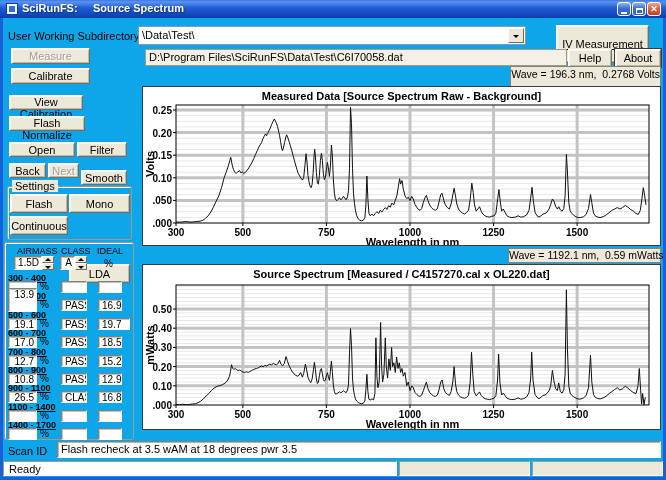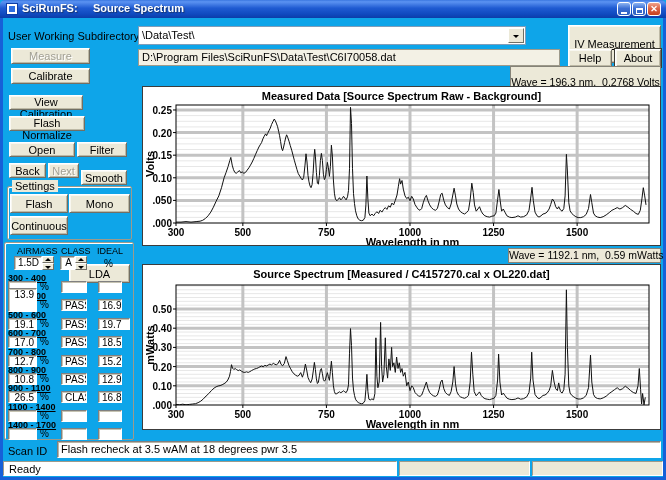--- a/index.html
+++ b/index.html
@@ -112,27 +112,27 @@
   <div class="win-border" style="right:0;top:18px;width:3px;height:462px;"></div>
   <div class="win-border" style="left:0;bottom:0;width:666px;height:3px;"></div>
 
   <span class="lbl" style="left:8px;top:30px;">User Working Subdirectory :</span>
   <div class="combo" style="left:138px;top:26px;width:388px;height:19px;">
     <span class="combo-text">\Data\Test\</span>
     <button class="combo-arrow">
         <i class="arrow-down"></i>
       </button>
   </div>
-  <button class="btn" style="left:568px;top:25px;width:93px;height:38px;text-decoration:underline;">IV Measurement</button>
-
-  <div class="flatpanel" style="left:138px;top:49px;width:422px;height:17px;padding:1px 3px;">D:\Program Files\SciRunFS\Data\Test\C6I70058.dat</div>
+  <button class="btn" style="left:556px;top:25px;width:93px;height:38px;text-decoration:underline;">IV Measurement</button>
+
+  <div class="flatpanel" style="left:145px;top:49px;width:422px;height:17px;padding:1px 3px;">D:\Program Files\SciRunFS\Data\Test\C6I70058.dat</div>
   <button class="btn" style="left:568px;top:49px;width:44px;height:18px;">Help</button>
   <button class="btn default" style="left:615px;top:49px;width:46px;height:18px;">About</button>
 
-  <div class="readout" style="left:510px;top:66px;width:151px;height:32px;padding-top:9px;">Wave = 196.3 nm,  0.2768 Volts</div>
+  <div class="readout" style="left:510px;top:66px;width:151px;height:32px;padding-top:1px;text-align:right;">Wave = 196.3 nm,  0.2768 Volts</div>
   <div class="readout" style="left:508px;top:248px;width:153px;height:15px;">Wave = 1192.1 nm,  0.59 mWatts</div>
 
   <button class="btn disabled" style="left:11px;top:48px;width:79px;height:16px;">Measure</button>
   <button class="btn" style="left:11px;top:68px;width:79px;height:16px;">Calibrate</button>
   <button class="btn" style="left:9px;top:95px;width:74px;height:15px;">View Calibration</button>
   <button class="btn" style="left:9px;top:116px;width:76px;height:15px;">Flash Normalize</button>
   <button class="btn" style="left:9px;top:142px;width:66px;height:15px;">Open</button>
   <button class="btn" style="left:77px;top:142px;width:50px;height:15px;">Filter</button>
   <button class="btn" style="left:9px;top:163px;width:37px;height:15px;">Back</button>
   <button class="btn disabled" style="left:48px;top:163px;width:31px;height:15px;">Next</button>

